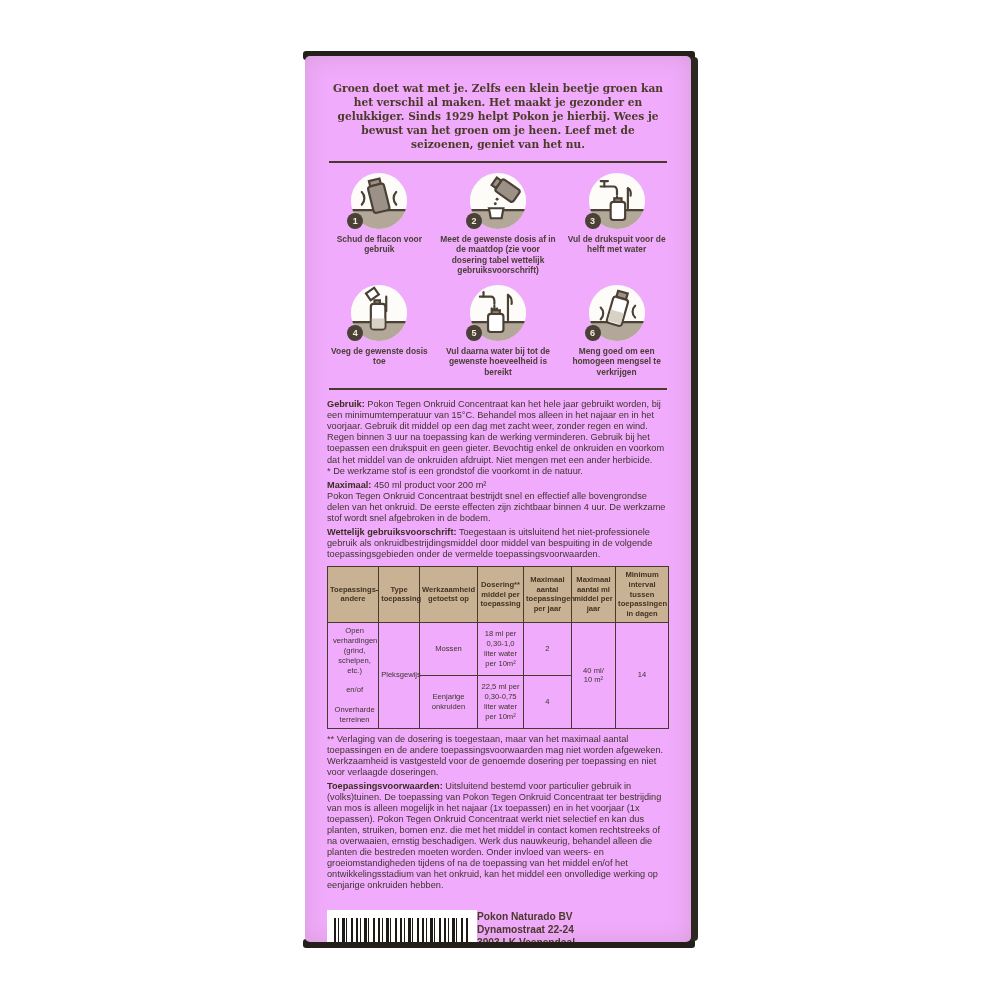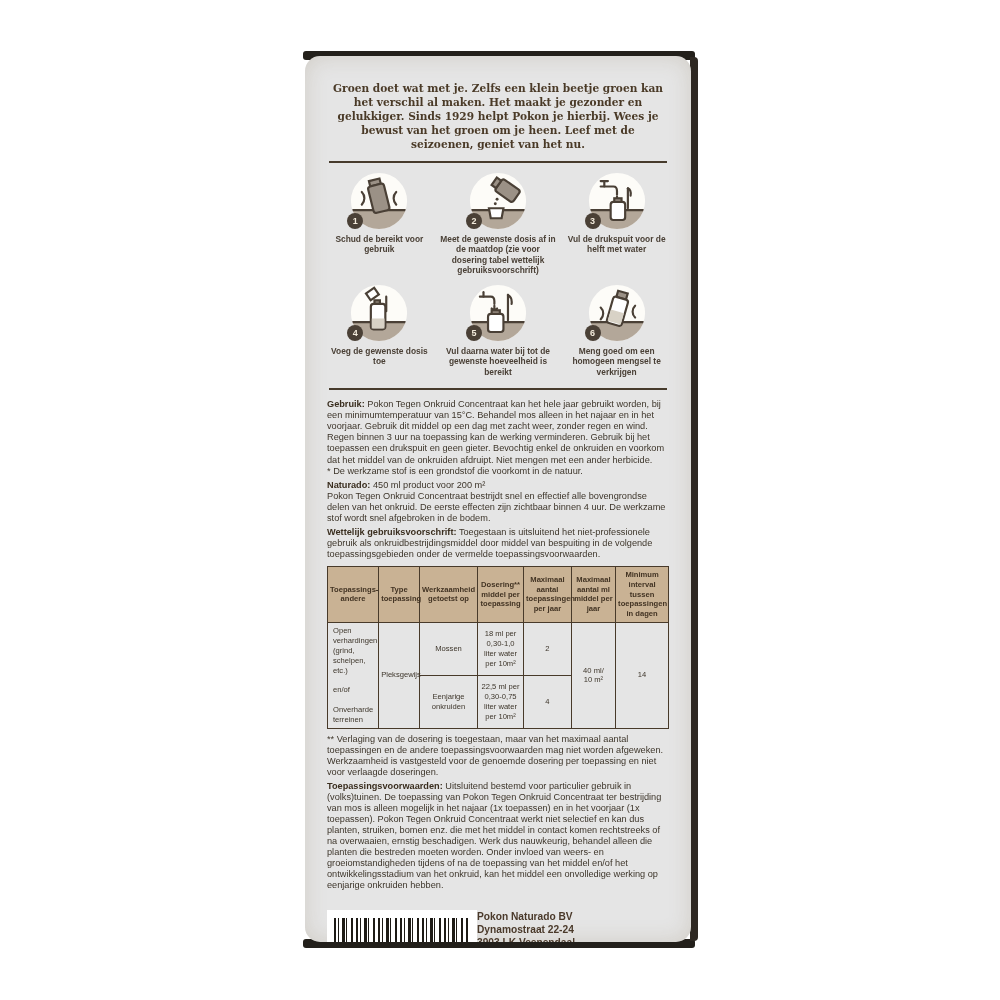--- a/index.html
+++ b/index.html
@@ -6,21 +6,21 @@
   body{
     width:1000px;height:1000px;background:#ffffff;position:relative;
     font-family:"Liberation Sans",sans-serif;color:#3d352a;overflow:hidden;
   }
   .lid{position:absolute;background:#23201b;border-radius:3px;}
   .lid-top{left:303px;top:51px;width:392px;height:9px;}
   .lid-bottom{left:303px;top:939px;width:392px;height:9px;}
   .edge-right{position:absolute;left:690px;top:57px;width:8px;height:884px;background:#2e2822;border-radius:0 4px 4px 0;}
   .box{
     position:absolute;left:305px;top:56px;width:386px;height:886px;
-    background:#e5e5e5;border-radius:15px;box-sizing:border-box;
+    background:#f0abfc;border-radius:5px;box-sizing:border-box;
     padding:24px 22px 16px;display:flex;flex-direction:column;
     box-shadow:inset 0 0 22px rgba(118,92,58,.18);overflow:hidden;
   }
   .intro{
     font-family:"DejaVu Serif",serif;font-size:10.6px;line-height:1.32;
     font-weight:600;text-align:center;color:#4a3a27;margin:2px 4px 0;
   }
   .rule{border:none;border-top:2px solid #473b2c;margin:9px 2px;}
   .steps{display:grid;grid-template-columns:1fr 1.15fr 1fr;column-gap:6px;row-gap:8px;margin:0 0 2px;}
   .step{display:flex;flex-direction:column;align-items:center;}
@@ -36,21 +36,21 @@
     line-height:1.25;margin-top:4px;min-height:28px;
   }
   .para{font-size:9.2px;line-height:1.2;margin:0 0 3px;color:#3d352a;}
   .para .lbl{font-weight:bold;color:#3a2e1f;margin-top:23px;}
   table.voorschrift{width:100%;border-collapse:collapse;margin:3px 0 5px;table-layout:fixed;}
   table.voorschrift th,table.voorschrift td{
     border:1.6px solid #483a2a;font-size:7.6px;line-height:1.3;
     text-align:center;vertical-align:middle;padding:3px 2px;white-space:pre-line;
   }
   table.voorschrift th{background:#c9b294;color:#423323;font-weight:bold;}
-  table.voorschrift td.area-cell{text-align:left;padding-left:5px;}
+  table.voorschrift td.area-cell{text-align:center;padding-left:5px;}
   .footer{display:flex;margin-top:16px;align-items:flex-start;}
   .barcode-box{background:#ffffff;width:136px;padding:8px 7px 3px;flex:none;}
   .bars{
     height:56px;
     background:repeating-linear-gradient(90deg,
       #1d1a15 0 2px,#ffffff 2px 4px,#1d1a15 4px 5px,#ffffff 5px 8px,
       #1d1a15 8px 11px,#ffffff 11px 12px,#1d1a15 12px 13px,#ffffff 13px 17px,
       #1d1a15 17px 19px,#ffffff 19px 22px);
   }
   .addr-line{font-size:10.2px;font-weight:bold;color:#4a392a;line-height:1.28;}
@@ -87,21 +87,21 @@
             <g transform="rotate(-14 32 30)">
               <rect x="26" y="8" width="12" height="6" class="art-fill"></rect>
               <rect x="23" y="14" width="18" height="30" rx="3" class="art-fill"></rect>
             </g>
             <path d="M13,22 a10,10 0 0 1 0,14" class="art"></path>
             <path d="M51,22 a10,10 0 0 0 0,14" class="art"></path>
           </g>
         </svg>
         <span class="badge">1</span>
       </div>
-      <div class="caption">Schud de bereikt voor gebruik</div>
+      <div class="caption">Schud de flacon voor gebruik</div>
     </div>
 
     <div class="step">
       <div class="icon-wrap">
         <svg width="58" height="58" viewBox="0 0 64 64">
           <defs>
               <clipPath id="c2">
                 <circle cx="32" cy="32" r="31"></circle>
               </clipPath>
             </defs>
@@ -227,21 +227,21 @@
       </div>
       <div class="caption">Meng goed om een homogeen mengsel te verkrijgen</div>
     </div>
   </div>
 
   <hr class="rule">
 
   <p class="para"><span class="lbl">Gebruik:</span> <span>Pokon Tegen Onkruid Concentraat kan het hele jaar gebruikt worden, bij een minimumtemperatuur van 15°C. Behandel mos alleen in het najaar en in het voorjaar. Gebruik dit middel op een dag met zacht weer, zonder regen en wind. Regen binnen 3 uur na toepassing kan de werking verminderen. Gebruik bij het toepassen een drukspuit en geen gieter. Bevochtig enkel de onkruiden en voorkom dat het middel van de onkruiden afdruipt. Niet mengen met een ander herbicide.</span><br>
   <span>* De werkzame stof is een grondstof die voorkomt in de natuur.</span></p>
 
-  <p class="para"><span class="lbl">Naturado:</span> <span>450 ml product voor 200 m²</span><br>
+  <p class="para"><span class="lbl">Maximaal:</span> <span>450 ml product voor 200 m²</span><br>
   <span>Pokon Tegen Onkruid Concentraat bestrijdt snel en effectief alle bovengrondse delen van het onkruid. De eerste effecten zijn zichtbaar binnen 4 uur. De werkzame stof wordt snel afgebroken in de bodem.</span></p>
 
   <p class="para"><span class="lbl">Wettelijk gebruiksvoorschrift:</span> <span>Toegestaan is uitsluitend het niet-professionele gebruik als onkruidbestrijdingsmiddel door middel van bespuiting in de volgende toepassingsgebieden onder de vermelde toepassingsvoorwaarden.</span></p>
 
   <table class="voorschrift">
     <colgroup>
       <col style="width:15%">
         <col style="width:12%">
         <col style="width:17%">
       <col style="width:13.5%">

